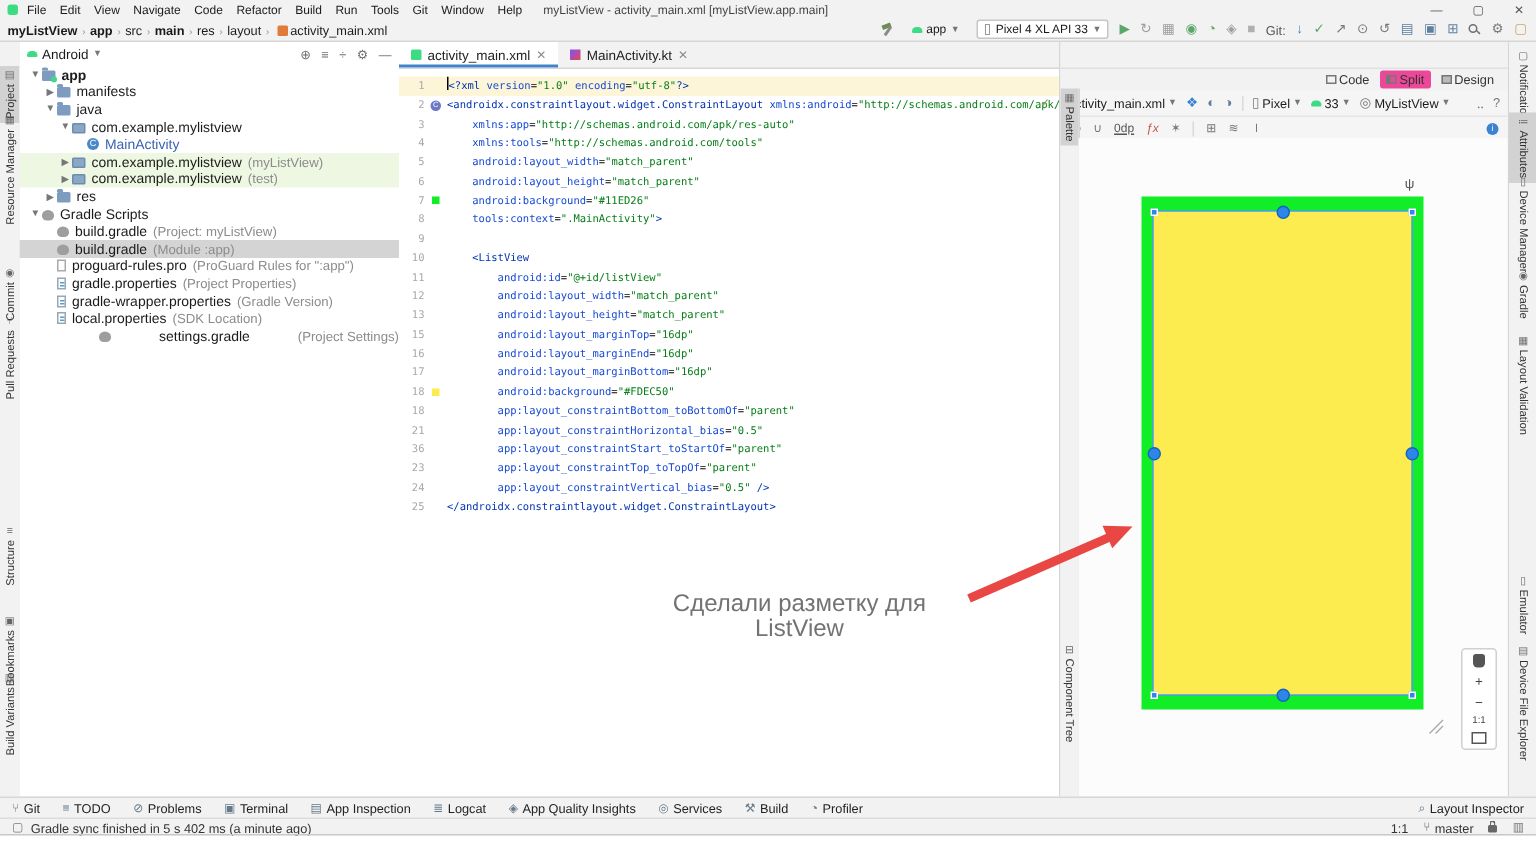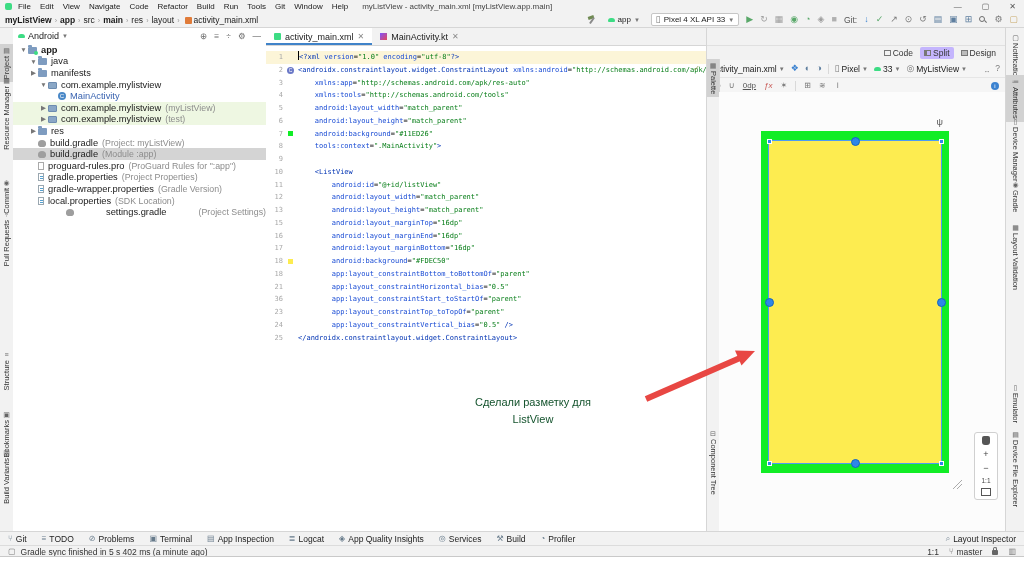--- a/index.html
+++ b/index.html
@@ -76,21 +76,21 @@
   .str{color:#067d17;}
   .attr{color:#174ad4;}
   .tag{color:#0033b3;}
   .caret-bar{display:inline-block;width:1px;height:9px;background:#000;vertical-align:-1px;}
   #inspect-ok{position:absolute;right:6px;top:36px;color:#8f9f57;font-size:8px;}
   
   #design{left:706px;top:28px;width:299px;height:503px;background:#fbfbfb;border-left:1px solid #d6d6d6;box-sizing:border-box;}
   #d-top{height:17px;background:#f2f2f2;border-bottom:1px solid #e0e0e0;}
   #d-modes{height:14px;background:#f2f2f2;display:flex;justify-content:flex-end;align-items:center;gap:3px;font-size:8.5px;padding-right:5px;}
   .mode{display:flex;align-items:center;gap:2px;padding:0 4px;border-radius:2px;height:12px;color:#333;}
-  .mode.sel{background:#c4b5fd;}
+  .mode.sel{background:#ec4899;}
   .mico{width:7px;height:6px;border:1px solid #777;box-sizing:border-box;display:inline-block;}
   .mico.split{border-left:3px solid #777;}
   .mico.design{background:#bbb;}
   #d-tb1{height:17px;background:#f5f5f5;display:flex;align-items:center;gap:6px;font-size:8.5px;padding:0 5px;border-bottom:1px solid #e6e6e6;}
   #d-tb2{height:15px;background:#f5f5f5;display:flex;align-items:center;gap:8px;font-size:8px;padding:0 6px;border-bottom:1px solid #d6d6d6;color:#555;}
   .dico{font-size:9px;color:#5f7f9f;line-height:1;}
   .dsep{width:1px;height:10px;background:#d9d9d9;}
   #issues-dot{margin-left:auto;width:8px;height:8px;border-radius:50%;background:#3b82d0;color:#fff;font-size:6px;text-align:center;line-height:8px;}
   #palette-strip{position:absolute;left:0;top:31px;bottom:0;width:12px;background:#f2f2f2;border-right:1px solid #d6d6d6;}
   #canvas{position:absolute;left:12px;top:64px;right:0;bottom:0;background:#fcfcfc;}
@@ -110,21 +110,21 @@
   .bitem{display:flex;align-items:center;gap:3px;color:#222;}
   .bitem .bico{font-size:8px;color:#667a8a;}
   #layout-inspector{margin-left:auto;}
   #status-bar{left:0;top:545px;width:1024px;height:12px;background:#f2f2f2;border-top:1px solid #dcdcdc;display:flex;align-items:center;font-size:8.5px;color:#333;padding:0 8px;box-sizing:border-box;gap:5px;}
   #status-right{margin-left:auto;display:flex;align-items:center;gap:10px;}
   .lock{width:6px;height:5px;background:#666;border-radius:1px;position:relative;margin-top:2px;}
   .lock::before{content:"";position:absolute;left:1px;top:-3px;width:2px;height:3px;border:1px solid #666;border-bottom:none;border-radius:2px 2px 0 0;}
   .branch-ic{font-size:7.5px;color:#555;transform:scaleY(1.1);}
   #window-frame{position:absolute;left:0;top:0;width:1024px;height:557px;border-bottom:1px solid #c9c9c9;box-sizing:border-box;pointer-events:none;}
   
-  #annotation{position:absolute;left:430px;top:394px;width:206px;text-align:center;font-size:11px;color:#14532d;line-height:17px;z-index:40;}
+  #annotation{position:absolute;left:430px;top:394px;width:206px;text-align:center;font-size:16px;color:#737373;line-height:17px;z-index:40;}
   #arrow-svg{position:absolute;left:0;top:0;z-index:39;pointer-events:none;}
 </style>
 </head>
 <body>
 
 <div class="abs" id="titlebar">
   <span id="as-logo"></span>
   <span id="menubar">
       <span>File</span>
       <span>Edit</span>
@@ -262,29 +262,29 @@
     </span>
   </div>
   <div id="ptree">
       <div class="trow " style="padding-left:6px;">
     <span class="chev">▼</span>
     <span class="ti folder app"></span>
     <span style="font-weight:bold;">app</span>
 
   </div>
       <div class="trow " style="padding-left:16px;">
+    <span class="chev">▶</span>
+    <span class="ti folder"></span>
+    <span style="">manifests</span>
+
+  </div>
+      <div class="trow " style="padding-left:16px;">
     <span class="chev">▼</span>
     <span class="ti folder"></span>
     <span style="">java</span>
-
-  </div>
-      <div class="trow " style="padding-left:16px;">
-    <span class="chev">▶</span>
-    <span class="ti folder"></span>
-    <span style="">manifests</span>
 
   </div>
       <div class="trow " style="padding-left:26px;">
     <span class="chev">▼</span>
     <span class="ti pkg"></span>
     <span style="">com.example.mylistview</span>
 
   </div>
       <div class="trow " style="padding-left:36px;">
     <span class="chev"></span>
@@ -301,20 +301,26 @@
       <div class="trow hl-green" style="padding-left:26px;">
     <span class="chev">▶</span>
     <span class="ti pkg"></span>
     <span style="">com.example.mylistview</span>
     <span class="suffix">(test)</span>
   </div>
       <div class="trow " style="padding-left:16px;">
     <span class="chev">▶</span>
     <span class="ti folder"></span>
     <span style="">res</span>
+
+  </div>
+      <div class="trow " style="padding-left:6px;">
+    <span class="chev">▼</span>
+    <span class="ti gradle"></span>
+    <span style="">Gradle Scripts</span>
 
   </div>
       <div class="trow " style="padding-left:16px;">
     <span class="chev"></span>
     <span class="ti gradle"></span>
     <span style="">build.gradle</span>
     <span class="suffix">(Project: myListView)</span>
   </div>
       <div class="trow hl-sel" style="padding-left:16px;">
     <span class="chev"></span>

